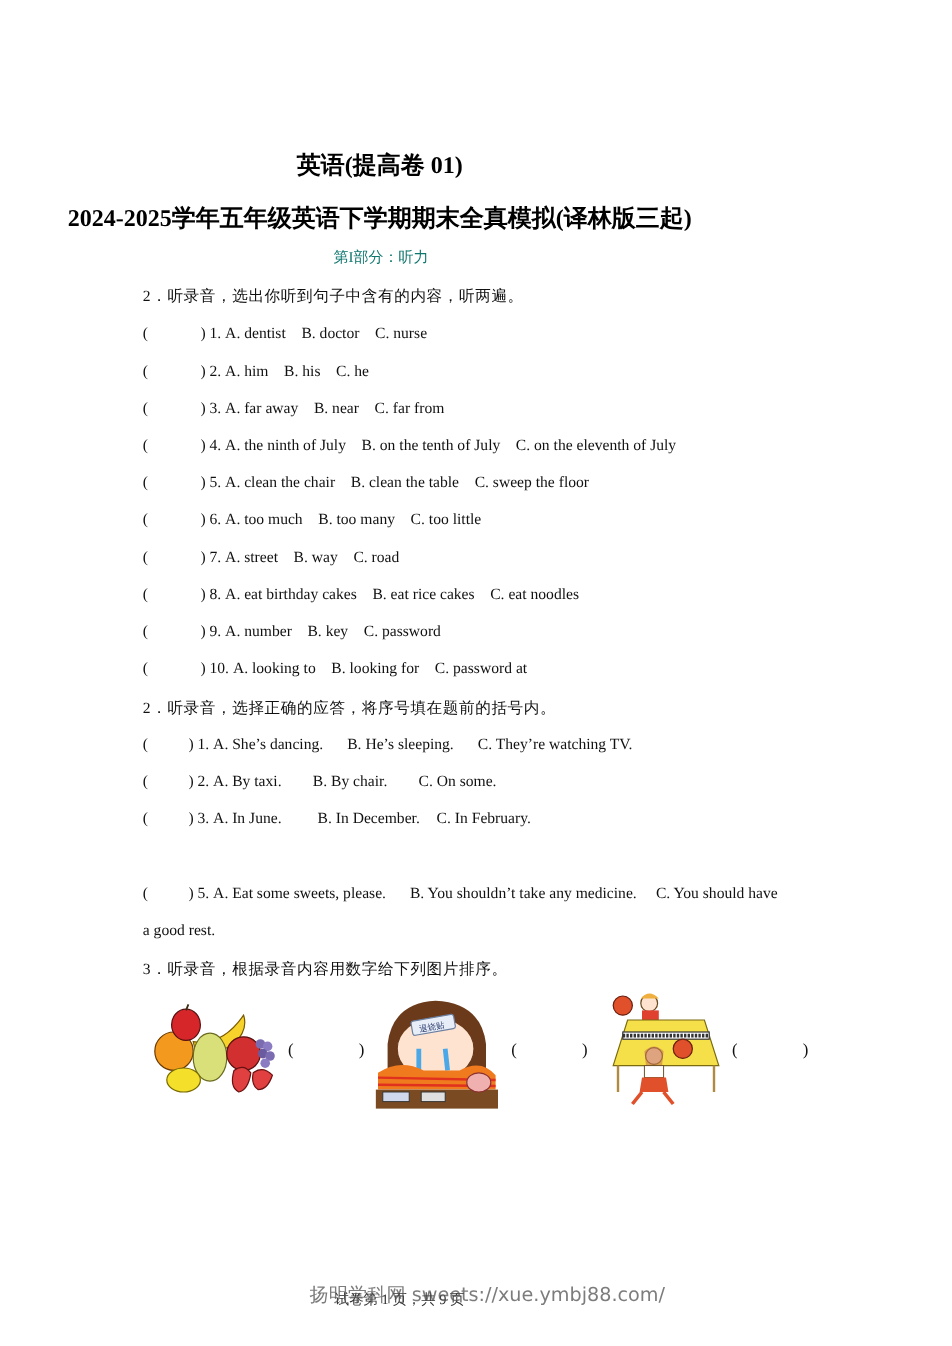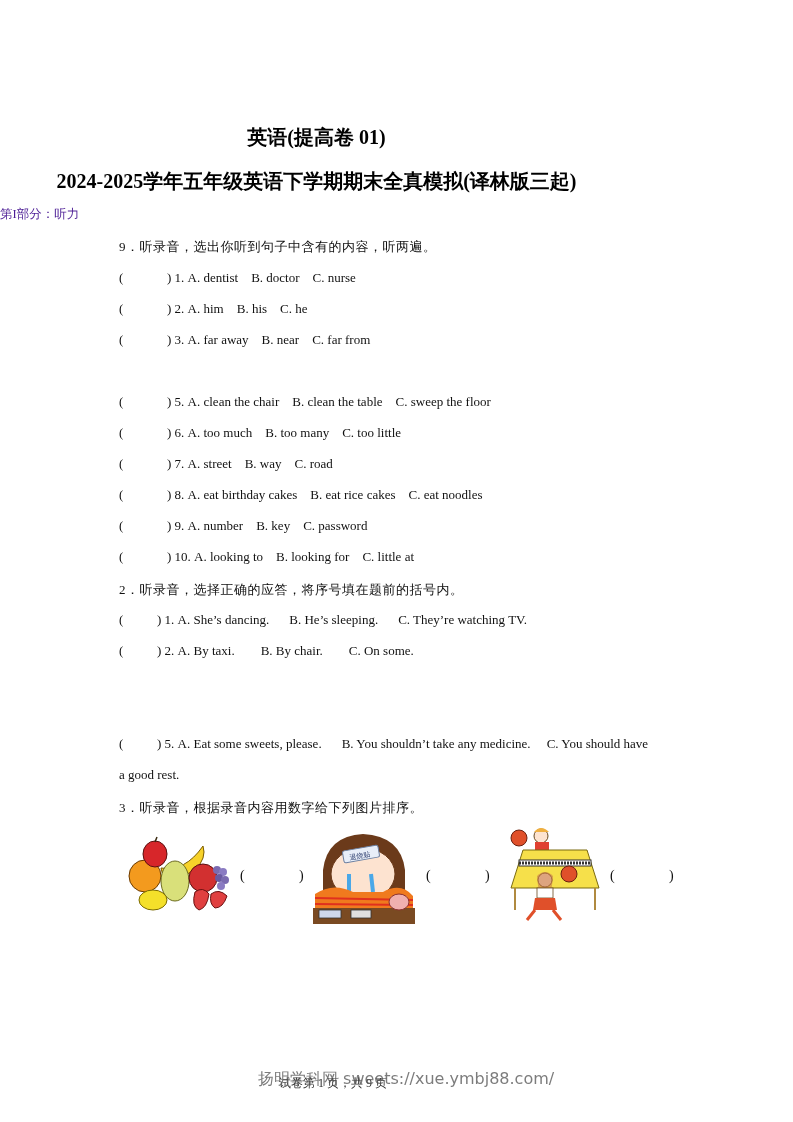--- a/index.html
+++ b/index.html
@@ -8,21 +8,21 @@
       font-family: "Liberation Serif", "DejaVu Serif", serif;
       color: #111;
     }
     .page { position: absolute; left: 0; top: 0; width: 793px; height: 1122px; }
     .title {
       position: absolute; left: 0; width: 633px; text-align: center;
       font-weight: bold; color: #000;
     }
     .title1 { top: 124px; font-size: 20px; }
     .title2 { top: 168px; font-size: 20px; }
-    .subtitle { position: absolute; top: 206px; left: 0; width: 635px; font-size: 12.5px; color: #4c1d95; }
+    .subtitle { position: absolute; top: 206px; left: 0; width: 635px; text-align: center; font-size: 12.5px; color: #0f766e; }
     .line {
       position: absolute; left: 119px; font-size: 13px; white-space: nowrap; color: #111;
     }
     .section-head { font-size: 13px; letter-spacing: 0.5px; }
     .paren-open { display: inline-block; width: 48px; }
     .paren-open.short { width: 38px; }
     .opt { display: inline-block; margin-right: 13px; }
     .opt.wide { margin-right: 20px; }
     .pics { position: absolute; top: 836px; left: 0; width: 793px; height: 96px; }
     .pic { position: absolute; }
@@ -40,33 +40,37 @@
   </style>
 </head>
 <body>
 
 <div class="page">
 
   <div class="title title1">英语(提高卷 01)</div>
   <div class="title title2">2024-2025学年五年级英语下学期期末全真模拟(译林版三起)</div>
   <div class="subtitle">第I部分：听力</div>
 
-  <div class="line section-head" style="top:238px">9．听录音，选出你听到句子中含有的内容，听两遍。</div>
+  <div class="line section-head" style="top:238px">2．听录音，选出你听到句子中含有的内容，听两遍。</div>
 
   <div class="line" style="top:270px">
     <span class="paren-open">(</span><span>) 1.</span>
     <span class="opt">A. dentist</span><span class="opt">B. doctor</span><span class="opt">C. nurse</span>
   </div>
   <div class="line" style="top:301px">
     <span class="paren-open">(</span><span>) 2.</span>
     <span class="opt">A. him</span><span class="opt">B. his</span><span class="opt">C. he</span>
   </div>
   <div class="line" style="top:332px">
     <span class="paren-open">(</span><span>) 3.</span>
     <span class="opt">A. far away</span><span class="opt">B. near</span><span class="opt">C. far from</span>
+  </div>
+  <div class="line" style="top:363px">
+    <span class="paren-open">(</span><span>) 4.</span>
+    <span class="opt">A. the ninth of July</span><span class="opt">B. on the tenth of July</span><span class="opt">C. on the eleventh of July</span>
   </div>
   <div class="line" style="top:394px">
     <span class="paren-open">(</span><span>) 5.</span>
     <span class="opt">A. clean the chair</span><span class="opt">B. clean the table</span><span class="opt">C. sweep the floor</span>
   </div>
   <div class="line" style="top:425px">
     <span class="paren-open">(</span><span>) 6.</span>
     <span class="opt">A. too much</span><span class="opt">B. too many</span><span class="opt">C. too little</span>
   </div>
   <div class="line" style="top:456px">
@@ -76,32 +80,36 @@
   <div class="line" style="top:487px">
     <span class="paren-open">(</span><span>) 8.</span>
     <span class="opt">A. eat birthday cakes</span><span class="opt">B. eat rice cakes</span><span class="opt">C. eat noodles</span>
   </div>
   <div class="line" style="top:518px">
     <span class="paren-open">(</span><span>) 9.</span>
     <span class="opt">A. number</span><span class="opt">B. key</span><span class="opt">C. password</span>
   </div>
   <div class="line" style="top:549px">
     <span class="paren-open">(</span><span>) 10.</span>
-    <span class="opt">A. looking to</span><span class="opt">B. looking for</span><span class="opt">C. little at</span>
+    <span class="opt">A. looking to</span><span class="opt">B. looking for</span><span class="opt">C. password at</span>
   </div>
 
   <div class="line section-head" style="top:581px">2．听录音，选择正确的应答，将序号填在题前的括号内。</div>
 
   <div class="line" style="top:612px">
     <span class="paren-open short">(</span><span>) 1.</span>
     <span class="opt wide">A. She’s dancing.</span><span class="opt wide">B. He’s sleeping.</span><span class="opt">C. They’re watching TV.</span>
   </div>
   <div class="line" style="top:643px">
     <span class="paren-open short">(</span><span>) 2.</span>
     <span class="opt" style="margin-right:26px">A. By taxi.</span><span class="opt" style="margin-right:26px">B. By chair.</span><span class="opt">C. On some.</span>
+  </div>
+  <div class="line" style="top:674px">
+    <span class="paren-open short">(</span><span>) 3.</span>
+    <span class="opt" style="margin-right:30px">A. In June.</span><span class="opt" style="margin-right:14px">B. In December.</span><span class="opt">C. In February.</span>
   </div>
   <div class="line" style="top:736px">
     <span class="paren-open short">(</span><span>) 5.</span>
     <span class="opt wide">A. Eat some sweets, please.</span><span class="opt" style="margin-right:16px">B. You shouldn’t take any medicine.</span><span>C. You should have</span>
   </div>
   <div class="line" style="top:767px">a good rest.</div>
 
   <div class="line section-head" style="top:799px">3．听录音，根据录音内容用数字给下列图片排序。</div>
 
   <div class="pics">

